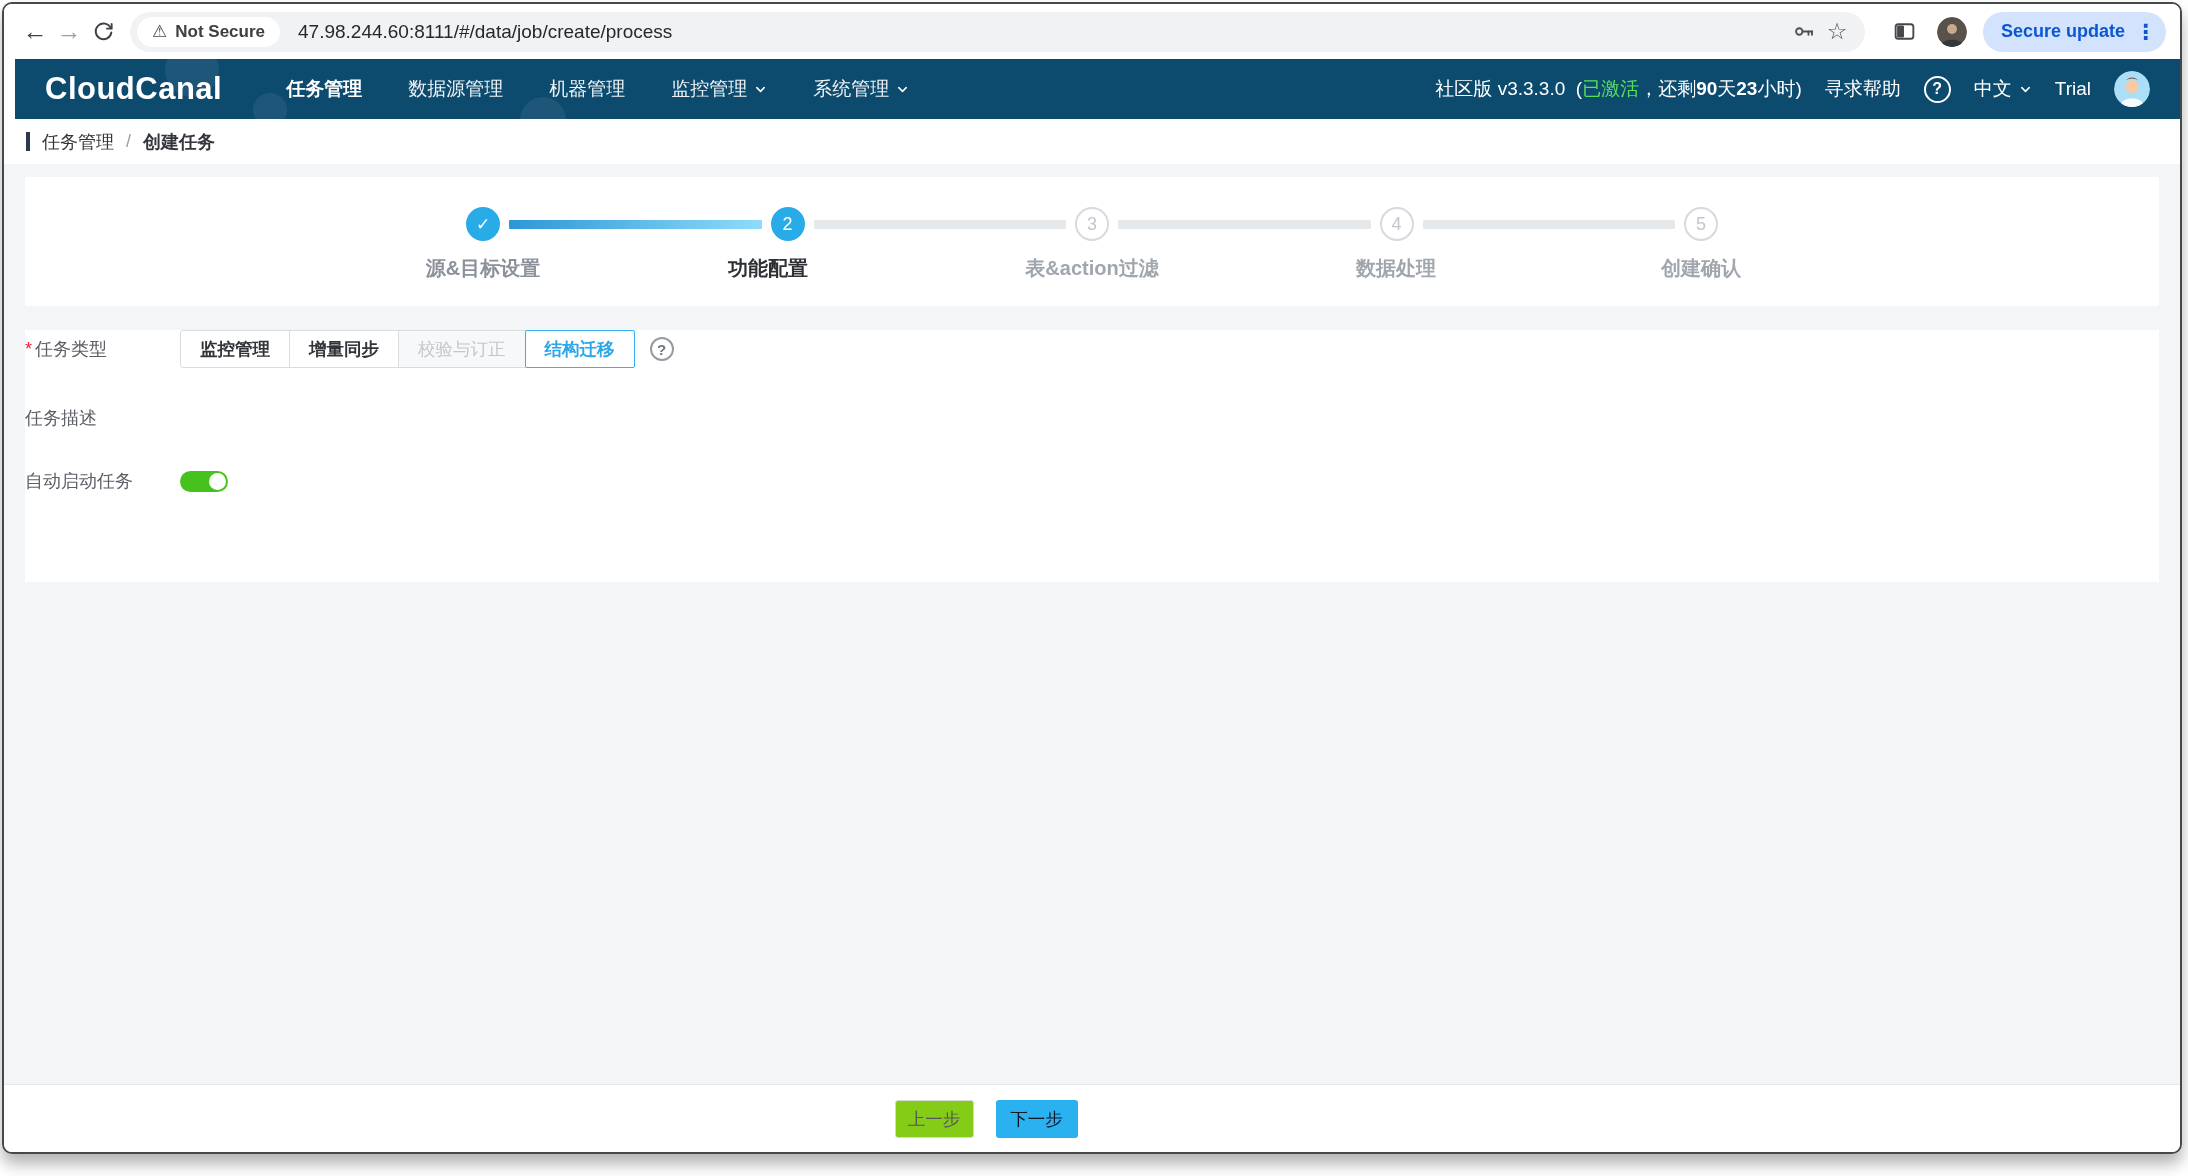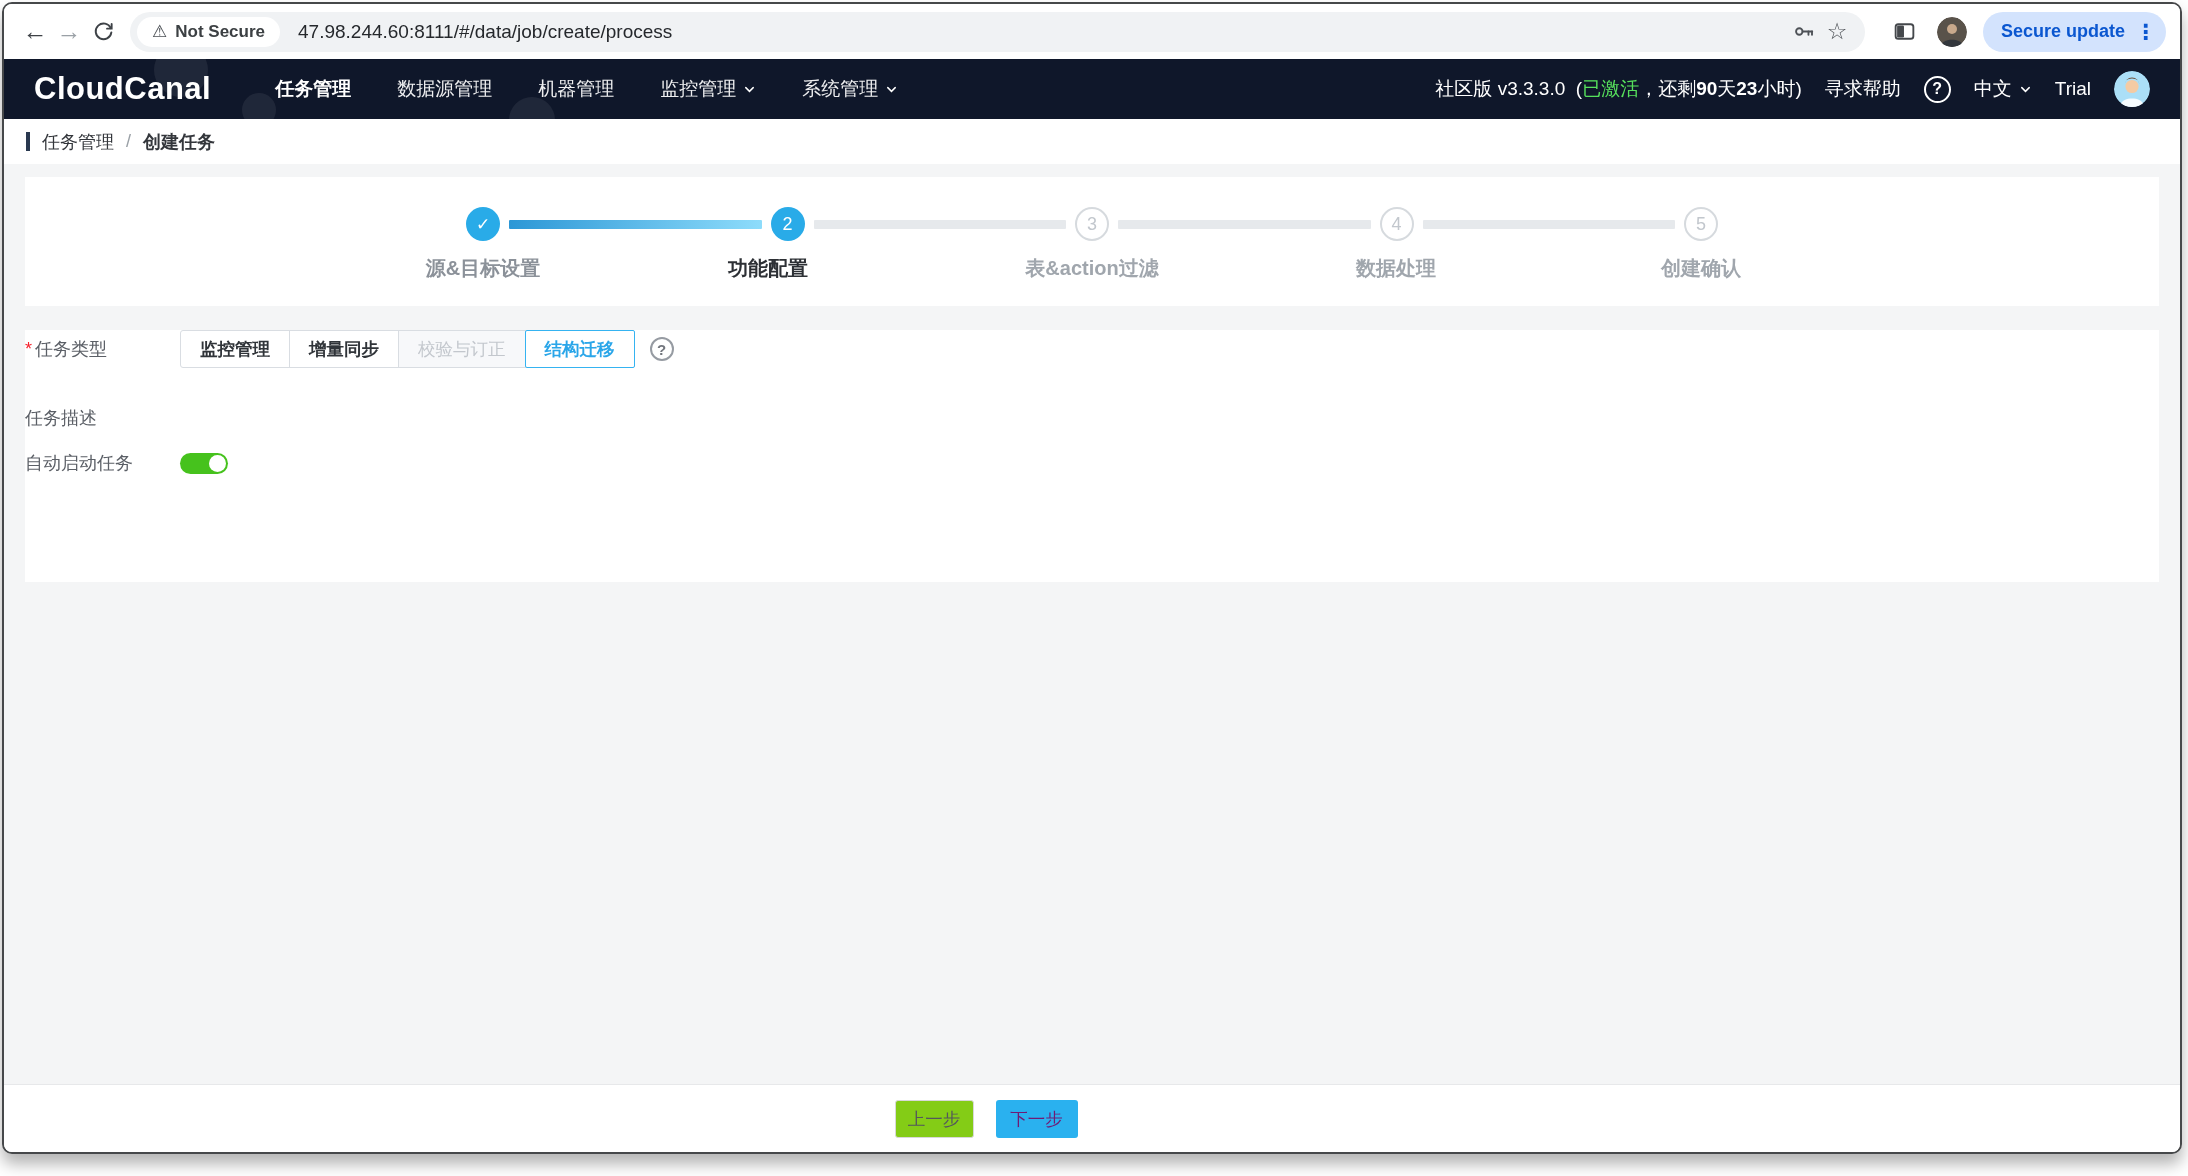--- a/index.html
+++ b/index.html
@@ -18,21 +18,21 @@
   .url{margin-left:18px;font-size:19px;color:#25282c;}
   .sp{flex:1;}
   .box-ico{display:flex;align-items:center;justify-content:center;width:32px;height:32px;cursor:pointer;}
   .star{font-size:23px;color:#4d5156;}
   .panel-wrap{margin-left:14px;}
   .tb-avatar{width:30px;height:30px;border-radius:50%;overflow:hidden;margin-left:16px;cursor:pointer;flex:0 0 30px;}
   .update-pill{margin-left:16px;height:40px;border-radius:20px;background:#d3e3fd;color:#0b57d0;display:flex;align-items:center;padding:0 10px 0 18px;font-size:18px;font-weight:600;gap:10px;cursor:pointer;white-space:nowrap;}
   .dots{font-size:21px;line-height:1;cursor:pointer;}
 
   
-  .app-header{flex:0 0 60px;background:#0f172a;display:flex;align-items:center;padding:0 30px;position:relative;color:#fff;overflow:hidden;}
+  .app-header{flex:0 0 60px;background:#0c4a6e;display:flex;align-items:center;padding:0 30px;position:relative;color:#fff;overflow:hidden;margin-left:11px;}
   .deco{position:absolute;border-radius:50%;background:rgba(255,255,255,.07);}
   .deco.d1{left:150px;top:-16px;width:54px;height:54px;}
   .deco.d2{left:238px;top:34px;width:34px;height:34px;}
   .deco.d3{left:505px;top:38px;width:46px;height:46px;}
   .logo{font-size:31px;font-weight:700;letter-spacing:.5px;z-index:1;cursor:pointer;}
   .topnav{display:flex;gap:46px;margin-left:64px;z-index:1;}
   .nav-item{font-size:19px;color:rgba(255,255,255,.93);display:flex;align-items:center;gap:7px;cursor:pointer;white-space:nowrap;}
   .nav-item.active{font-weight:700;color:#fff;}
   .header-right{margin-left:auto;display:flex;align-items:center;gap:23px;font-size:19px;z-index:1;white-space:nowrap;}
   .lic b{font-weight:700;}
@@ -64,21 +64,21 @@
   .bar.prog{background:linear-gradient(90deg,#2c97d6,#8edcfb);}
   .labels{position:relative;height:24px;margin-top:14px;}
   .slabel{position:absolute;transform:translateX(-50%);white-space:nowrap;font-size:20px;font-weight:600;color:#a0a6ad;}
   .slabel.done{color:#8b9199;}
   .slabel.active{color:#2d3035;font-weight:700;}
 
   
   .form-row{display:flex;align-items:center;}
   .row1{margin-top:24px;}
   .row2{margin-top:27px;align-items:flex-start;}
-  .row3{margin-top:21px;}
+  .row3{margin-top:39px;}
   .flabel{flex:0 0 150px;width:150px;font-size:18px;color:#5b5f66;}
   .row2 .flabel{margin-top:11px;}
   .req{color:#f5222d;margin-right:3px;}
   .controls{margin-left:5px;display:flex;align-items:center;}
   .seg{display:flex;}
   .seg-btn{height:38px;padding:0 19px;background:#fff;border:1px solid #d9dde2;font-size:17.5px;color:#303439;font-weight:600;display:flex;align-items:center;margin-left:-1px;cursor:pointer;}
   .seg-btn.first{border-radius:3px 0 0 3px;margin-left:0;}
   .seg-btn.disabled{background:#f7f8fa;color:#c3c7cd;font-weight:400;cursor:not-allowed;}
   .seg-btn.selected{border:1px solid #35b3f1;color:#2aa6e9;z-index:1;position:relative;border-radius:2px;}
   .qmark{width:24px;height:24px;flex:0 0 24px;border:2px solid #969ba2;border-radius:50%;color:#72767d;font-size:15px;font-weight:700;display:flex;align-items:center;justify-content:center;margin-left:15px;cursor:pointer;}
@@ -86,21 +86,21 @@
   .caret{display:inline-block;width:2px;height:19px;background:#1b1d1f;vertical-align:-3px;margin-left:1px;}
   .resize{position:absolute;right:2px;bottom:2px;cursor:nwse-resize;}
   .toggle{width:48px;height:21px;border-radius:11px;background:#46c21d;position:relative;cursor:pointer;}
   .knob{position:absolute;top:2px;right:2.5px;width:17px;height:17px;border-radius:50%;background:#fff;}
 
   
   .footer{flex:0 0 68px;background:#fff;border-top:1px solid #e7e8ea;display:flex;align-items:center;}
   .fbtns{margin:0 auto;display:flex;gap:22px;transform:translateX(-106px);}
   .btn{height:38px;border-radius:3px;font-size:17.5px;display:flex;align-items:center;justify-content:center;cursor:pointer;}
   .btn.prev{width:79px;background:#84cc16;border:1px solid #d8d8d8;color:#54575c;}
-  .btn.next{width:82px;background:#2ab1ef;color:#701a75;border:none;}
+  .btn.next{width:82px;background:#2ab1ef;color:#0f172a;border:none;}
 </style>
 </head>
 <body>
 
 <div class="frame">
 
   <div class="chrome-bar">
     <span class="nav-ico">←</span>
     <span class="nav-ico fwd">→</span>
     <span class="nav-ico">

